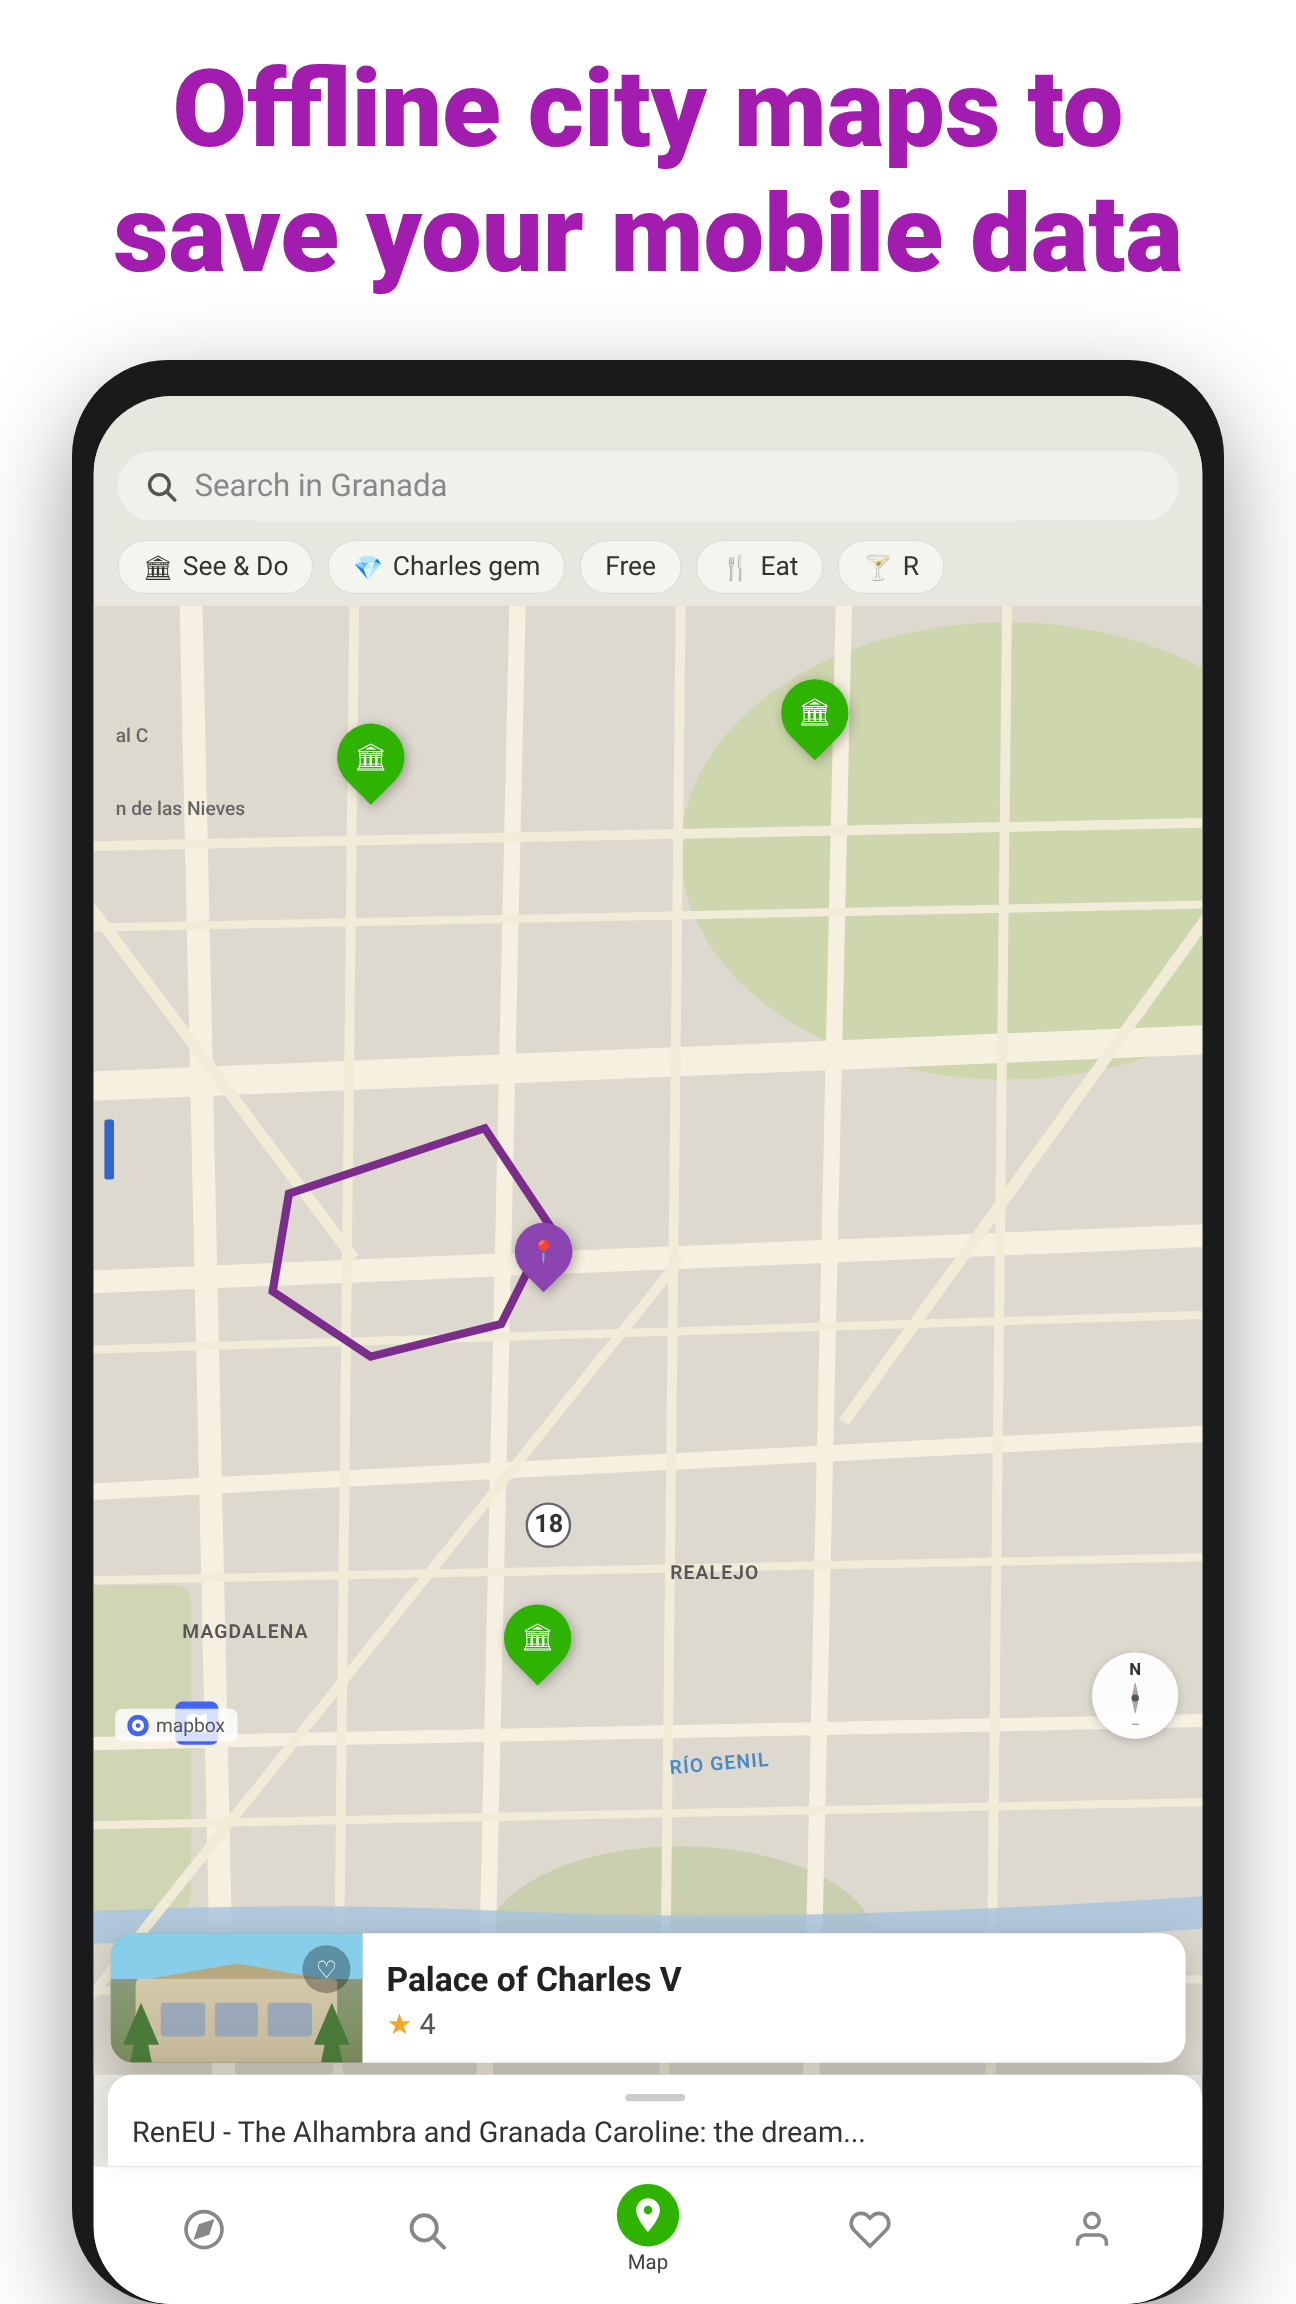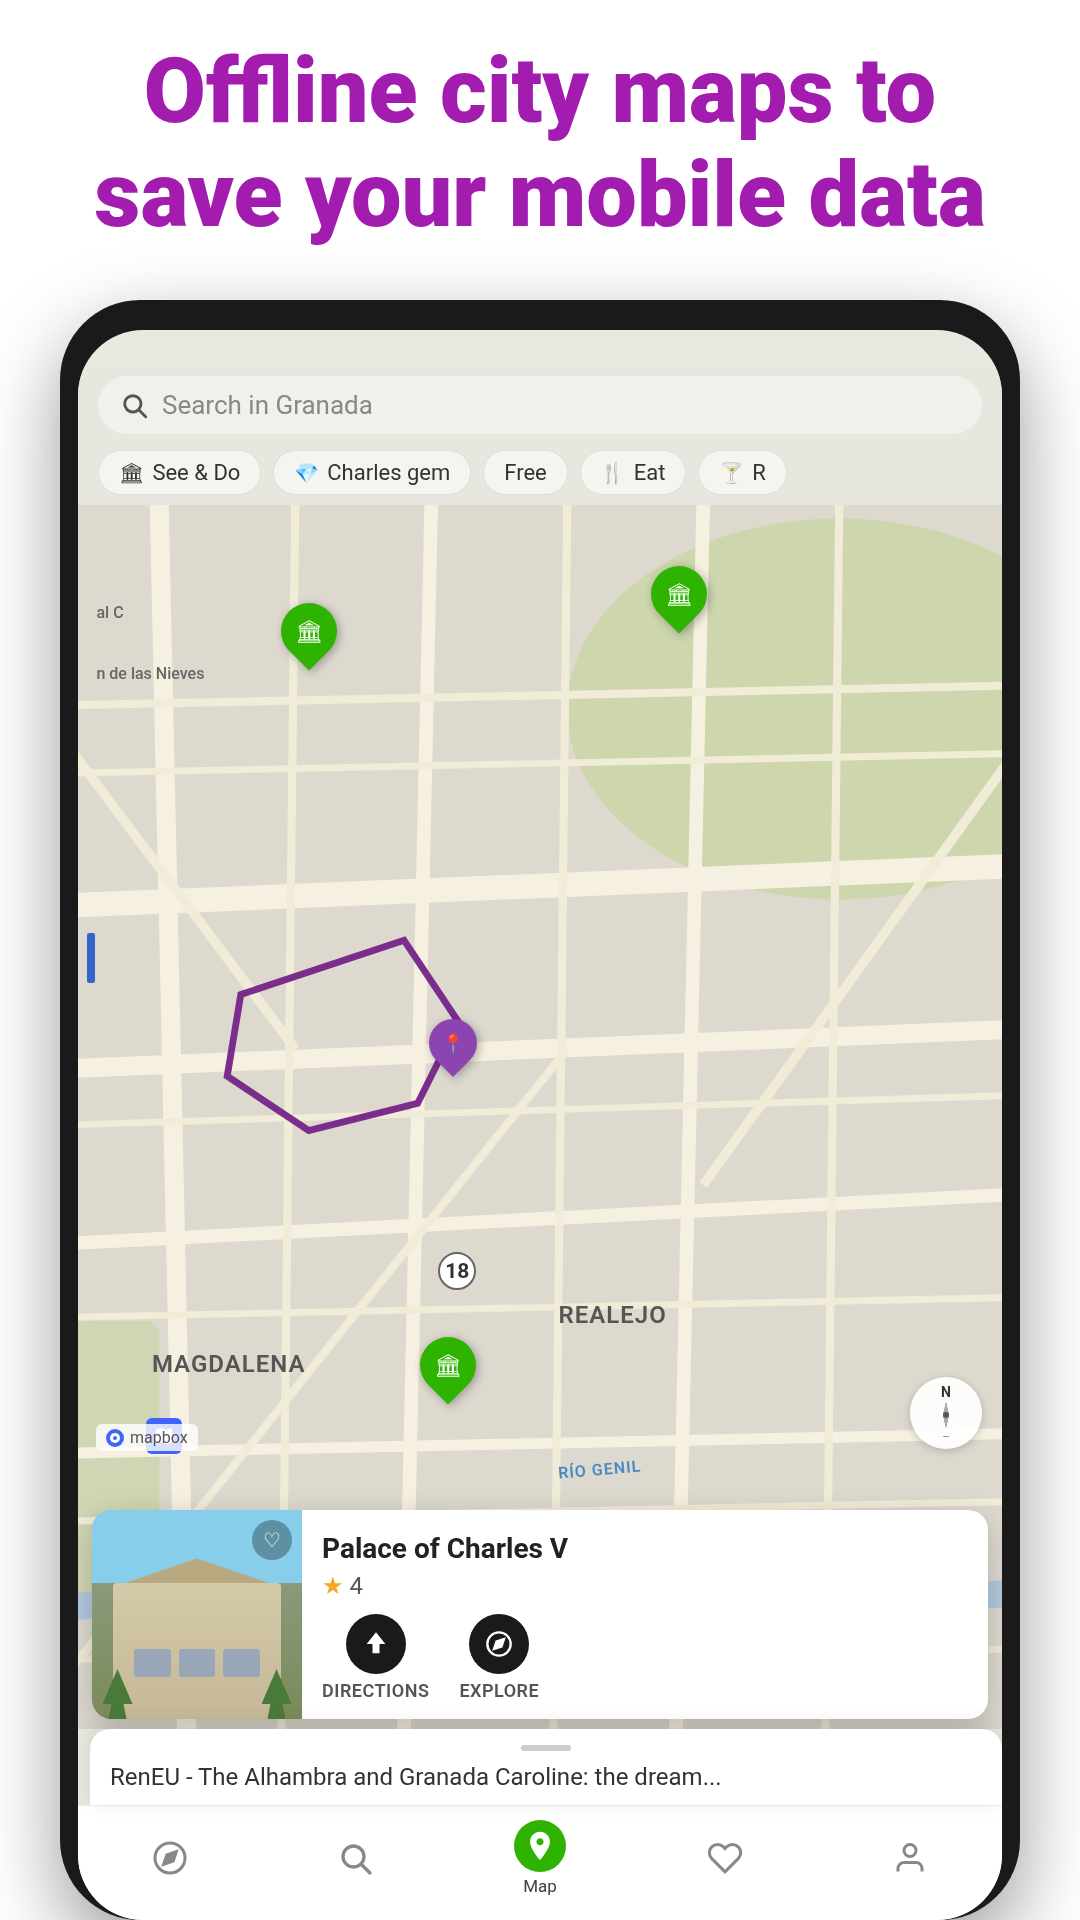--- a/index.html
+++ b/index.html
@@ -249,21 +249,21 @@
       align-items: center;
       justify-content: center;
       color: white;
       font-size: 20px;
       z-index: 5;
     }
     .place-card-info {
       flex: 1;
       padding: 22px 20px 18px;
       display: flex;
-      flex-direction: column;
+      flex-direction: row;
       justify-content: space-between;
     }
     .place-card-title {
       font-size: 28px;
       font-weight: 700;
       color: #222;
       line-height: 1.2;
     }
     .place-card-rating {
       display: flex;
@@ -305,21 +305,21 @@
     .action-label {
       font-size: 18px;
       font-weight: 600;
       color: #555;
       letter-spacing: 0.5px;
     }
 
     
     .map-label {
       position: absolute;
-      font-size: 24px;
+      font-size: 16px;
       font-weight: 600;
       color: #555;
       letter-spacing: 1px;
       text-transform: uppercase;
     }
 
     
     .compass {
       position: absolute;
       bottom: 280px;
@@ -589,39 +589,20 @@
           <div class="heart-btn">♡</div>
         </div>
         <div class="place-card-info">
           <div>
             <div class="place-card-title">Palace of Charles V</div>
             <div class="place-card-rating">
               <span class="star">★</span>
               <span class="rating-num">4</span>
             </div>
           </div>
-          <div class="place-card-actions">
-            <div class="action-btn">
-              <div class="action-icon-circle">
-                <svg width="28" height="28" viewBox="0 0 24 24" fill="white">
-                  <path d="M12 2L4 12h5v8h6v-8h5L12 2z"></path>
-                </svg>
-              </div>
-              <span class="action-label">DIRECTIONS</span>
-            </div>
-            <div class="action-btn">
-              <div class="action-icon-circle">
-                <svg width="28" height="28" viewBox="0 0 24 24" fill="none" stroke="white" stroke-width="2">
-                  <circle cx="12" cy="12" r="10"></circle>
-                  <polygon points="16.24 7.76 14.12 14.12 7.76 16.24 9.88 9.88 16.24 7.76" fill="white"></polygon>
-                </svg>
-              </div>
-              <span class="action-label">EXPLORE</span>
-            </div>
-          </div>
         </div>
       </div>
 
       <div class="compass">
         <div class="compass-inner">
           <div class="compass-n">N</div>
           <svg width="30" height="30" viewBox="0 0 30 30">
             <polygon points="15,2 18,15 15,28 12,15" fill="#e74c3c"></polygon>
             <polygon points="15,2 12,15 15,28 18,15" fill="#aaa"></polygon>
             <circle cx="15" cy="15" r="3" fill="#555"></circle>

